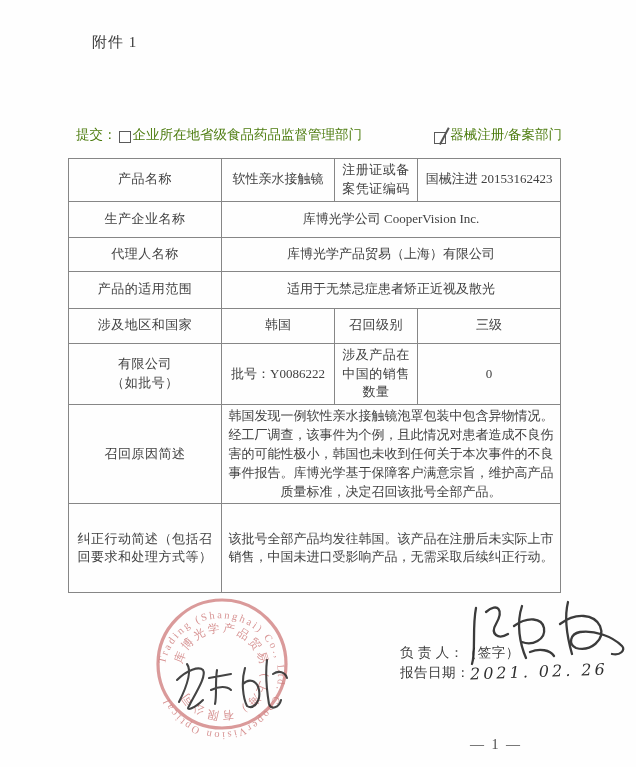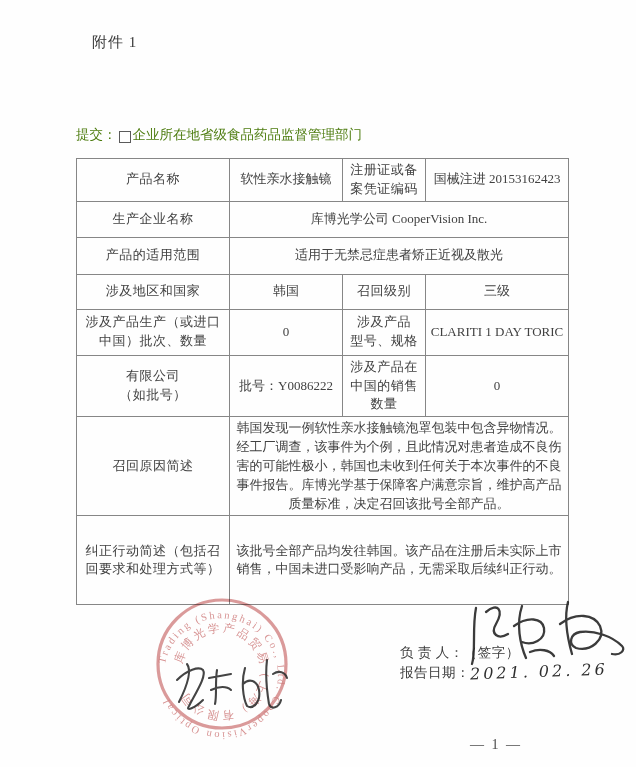--- a/index.html
+++ b/index.html
@@ -23,21 +23,21 @@
   .opt { display:inline-flex; align-items:flex-end; }
   .opt-right { margin-left:auto; }
   .cb { display:inline-block; width:12px; height:12px; border:1px solid #5a5a5a; margin:0 2px 1px 0; }
   .cb-checked-wrap { position:relative; display:inline-block; width:14px; height:12px; margin-right:2px; }
   .cb-checked-wrap .cb { position:absolute; left:0; bottom:0; margin:0; }
   .cb-slash {
     position:absolute; left:5px; bottom:0; width:1.5px; height:19px;
     background:#555; transform:rotate(28deg); transform-origin:bottom left;
   }
   table.form {
-    position:absolute; left:76px; top:158px; width:492px;
+    position:absolute; left:68px; top:158px; width:492px;
     border-collapse:collapse; table-layout:fixed;
   }
   table.form td {
     border:1px solid #868686; text-align:center; vertical-align:middle;
     font-size:13px; color:#414141; padding:2px 4px; line-height:1.45;
   }
   td.lbl { letter-spacing:0.5px; }
   td.sm { font-size:12px; padding:2px 2px;margin-top:31px; }
   td.justify-cell { text-align:justify; text-justify:inter-ideograph; font-size:12px; padding:3px 7px; line-height:1.48; }
   td.center-wrap { font-size:12.5px; padding:3px 10px; }
@@ -59,58 +59,60 @@
 
   <div class="attachment">附件 1</div>
 
 
   <div class="submit-line">
     <span class="submit-prefix">提交：</span>
     <span class="opt">
       <span class="cb"></span>
       <span>企业所在地省级食品药品监督管理部门</span>
     </span>
+    <span class="opt opt-right">
+      <span class="cb-checked-wrap">
+        <span class="cb"></span>
+        <span class="cb-slash"></span>
+      </span>
+      <span>器械注册/备案部门</span>
+    </span>
   </div>
 
   <table class="form">
     <colgroup>
         <col style="width:153px">
         <col style="width:113px">
         <col style="width:83px">
         <col style="width:143px">
       </colgroup>
     <tbody>
         <tr style="height:42px">
       <td class="lbl">产品名称</td>
       <td>软性亲水接触镜</td>
       <td class="lbl sm">注册证或备案凭证编码</td>
       <td>国械注进 20153162423</td>
     </tr>
     <tr style="height:36px">
       <td class="lbl">生产企业名称</td>
       <td colspan="3">库博光学公司 CooperVision Inc.</td>
     </tr>
+    <tr style="height:34px">
+      <td class="lbl">代理人名称</td>
+      <td colspan="3">库博光学产品贸易（上海）有限公司</td>
+    </tr>
     <tr style="height:37px">
       <td class="lbl">产品的适用范围</td>
       <td colspan="3">适用于无禁忌症患者矫正近视及散光</td>
     </tr>
     <tr style="height:35px">
       <td class="lbl">涉及地区和国家</td>
       <td>韩国</td>
       <td class="lbl sm">召回级别</td>
       <td>三级</td>
-    </tr>
-    <tr style="height:46px">
-      <td class="lbl">涉及产品生产（或进口中国）批次、数量</td>
-      <td>0</td>
-      <td class="lbl sm">
-        <div>涉及产品</div>
-        <div>型号、规格</div>
-      </td>
-      <td class="sm">CLARITI 1 DAY TORIC</td>
     </tr>
     <tr style="height:46px">
       <td class="lbl">
         <div>有限公司</div>
         <div>（如批号）</div>
       </td>
       <td>批号：Y0086222</td>
       <td class="lbl sm">涉及产品在中国的销售数量</td>
       <td>0</td>
     </tr>

